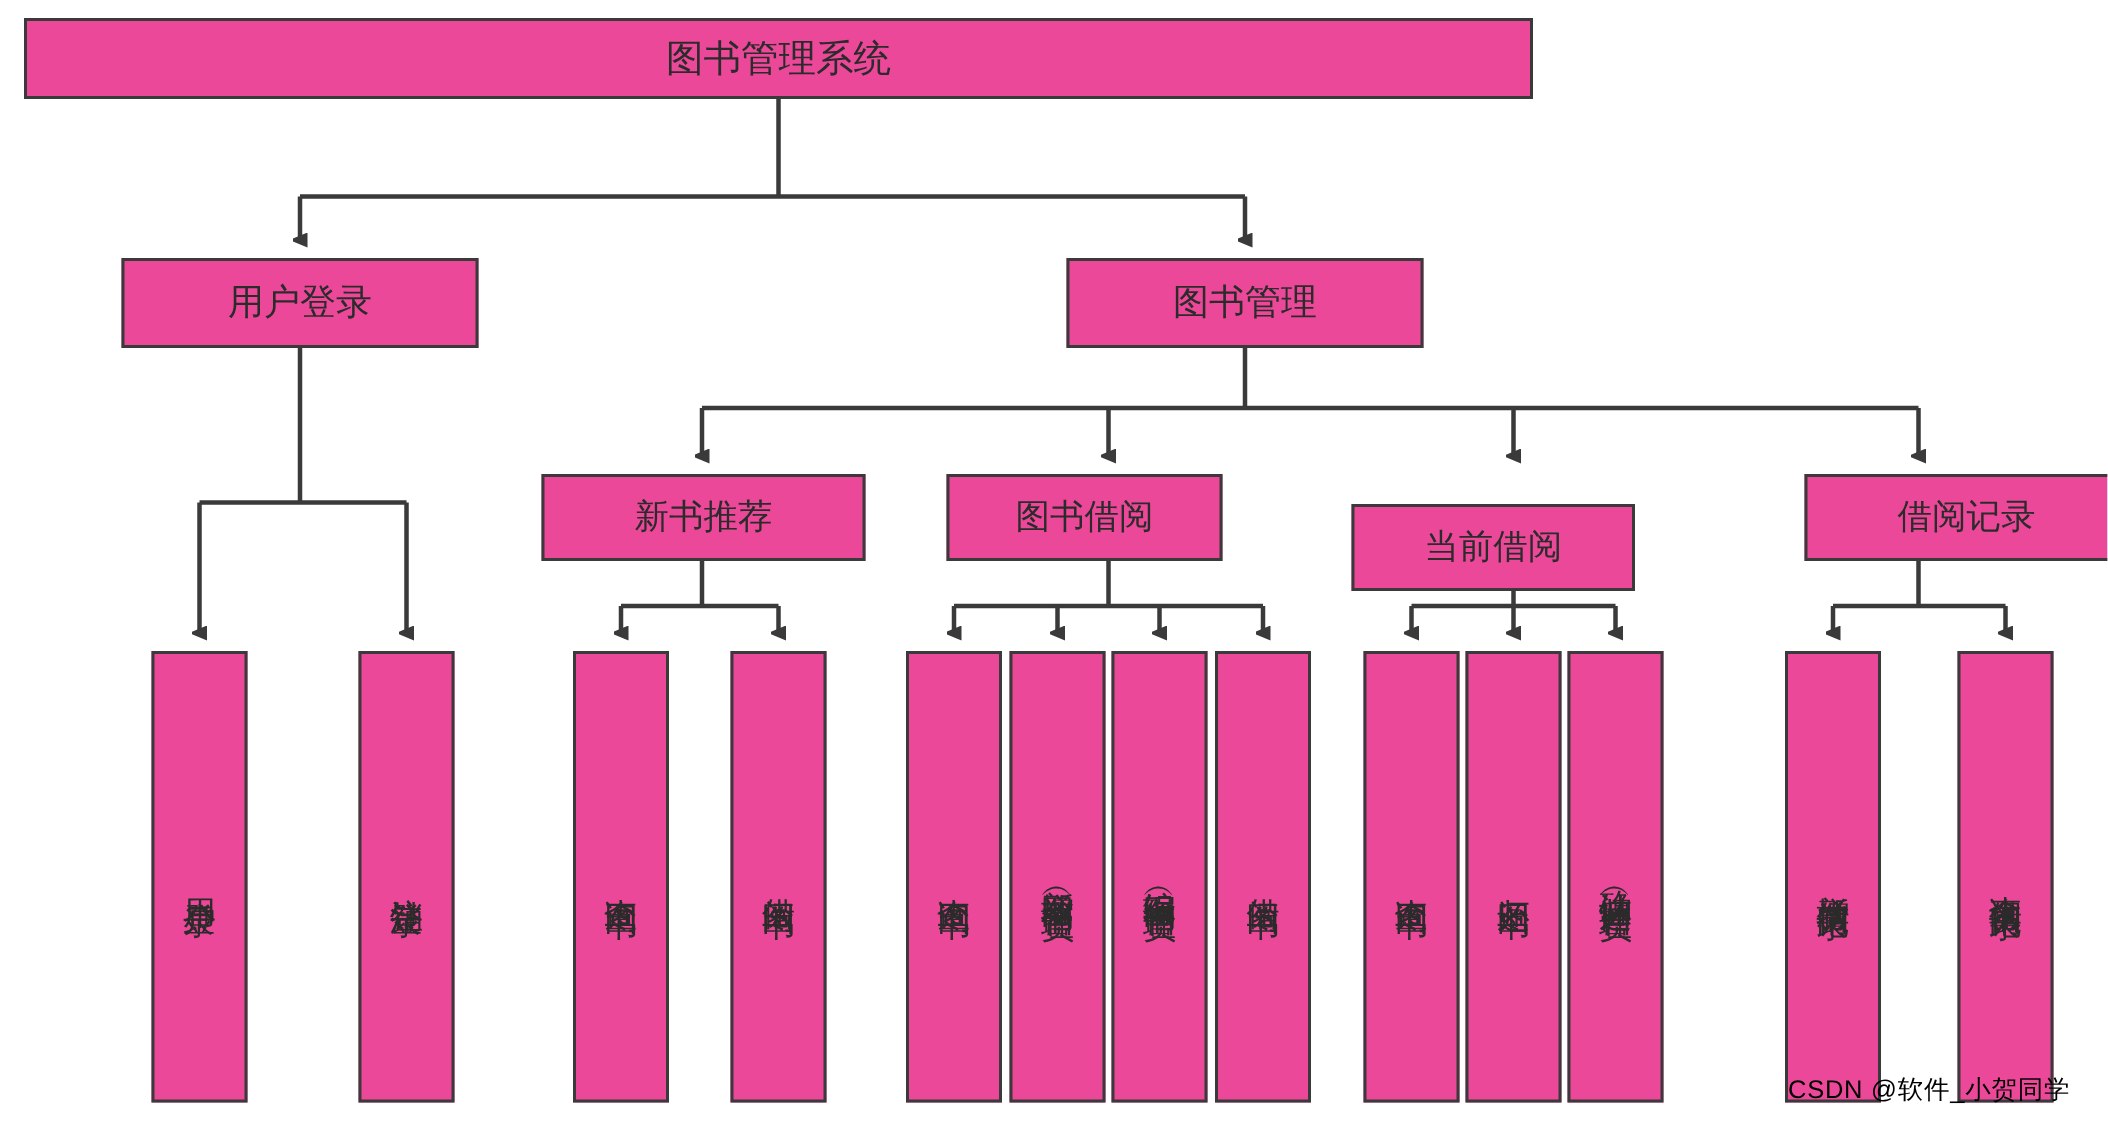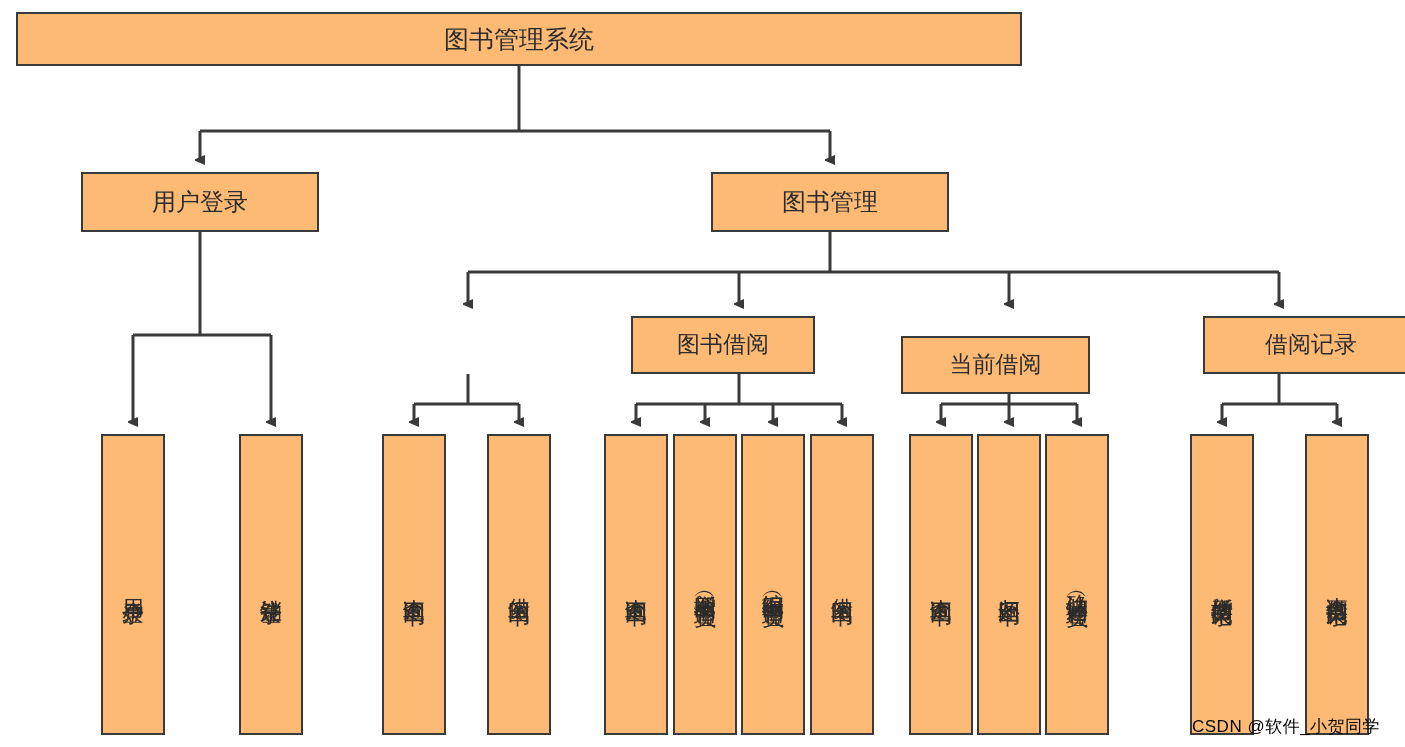--- a/index.html
+++ b/index.html
@@ -22,21 +22,21 @@
     position: absolute;
     left: 0;
     top: 0;
     width: 1405px;
     height: 747px;
     pointer-events: none;
   }
   .node {
     position: absolute;
     box-sizing: border-box;
-    background: #fdba74;
+    background: #ec4899;
     border: 2.5px solid #3a3a3a;
     display: flex;
     align-items: center;
     justify-content: center;
     text-align: center;
     color: #2b2b2b;
     line-height: 1.12;
   }
   .node.root { font-size: 25px; }
   .node.level1 { font-size: 24px; }
@@ -110,20 +110,21 @@
       <path d="M 1222 404 L 1222 422" marker-end="url(#arrowhead)"></path>
       <path d="M 1337 404 L 1337 422" marker-end="url(#arrowhead)"></path>
     </g>
   </svg>
 
   <div class="node root" style="left:16px; top:12px; width:1006px; height:54px;">图书管理系统</div>
 
   <div class="node level1" style="left:81px; top:172px; width:238px; height:60px;">用户登录</div>
   <div class="node level1" style="left:711px; top:172px; width:238px; height:60px;">图书管理</div>
 
+  <div class="node level2" style="left:361px; top:316px; width:216px; height:58px;">新书推荐</div>
   <div class="node level2" style="left:631px; top:316px; width:184px; height:58px;">图书借阅</div>
   <div class="node level2" style="left:901px; top:316px; width:189px; height:58px;margin-top:20px;">当前借阅</div>
   <div class="node level2" style="left:1171px; top:316px; width:216px; height:58px;margin-left:32px;">借阅记录</div>
 
   <div class="node leaf" style="left:101px; top:434px; width:64px; height:301px;">用户登录</div>
   <div class="node leaf" style="left:239px; top:434px; width:64px; height:301px;">注销登录</div>
 
   <div class="node leaf" style="left:382px; top:434px; width:64px; height:301px;">查询图书</div>
   <div class="node leaf" style="left:487px; top:434px; width:64px; height:301px;">借阅图书</div>
 

